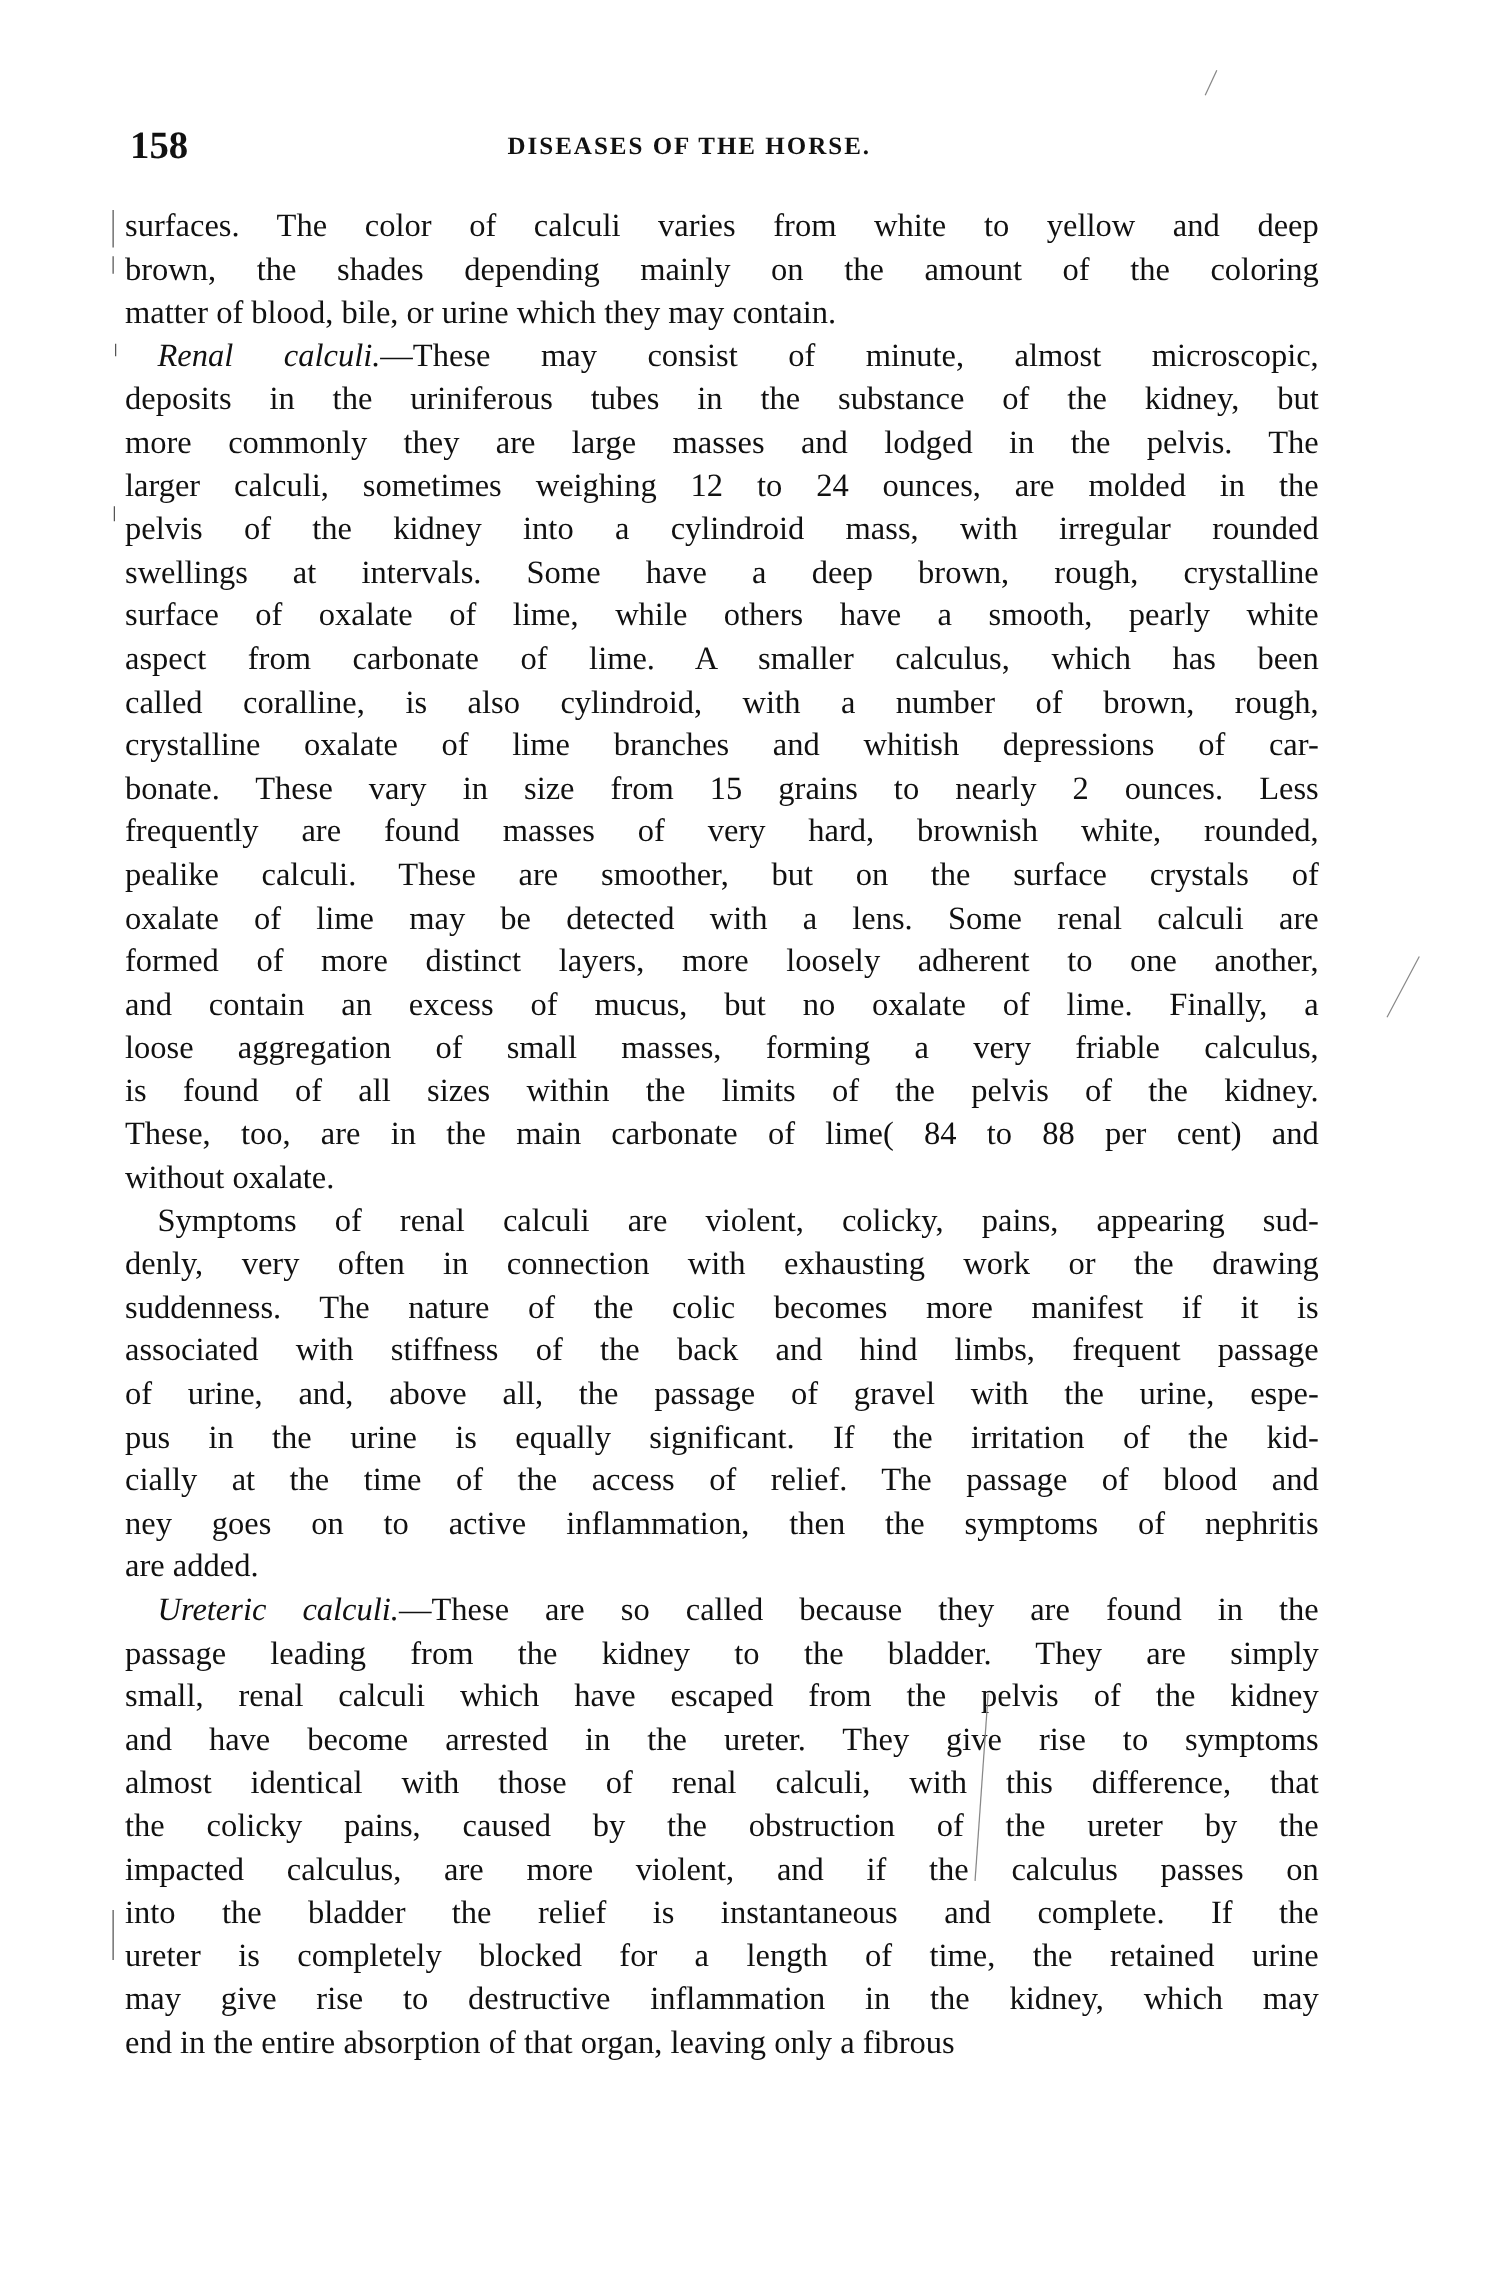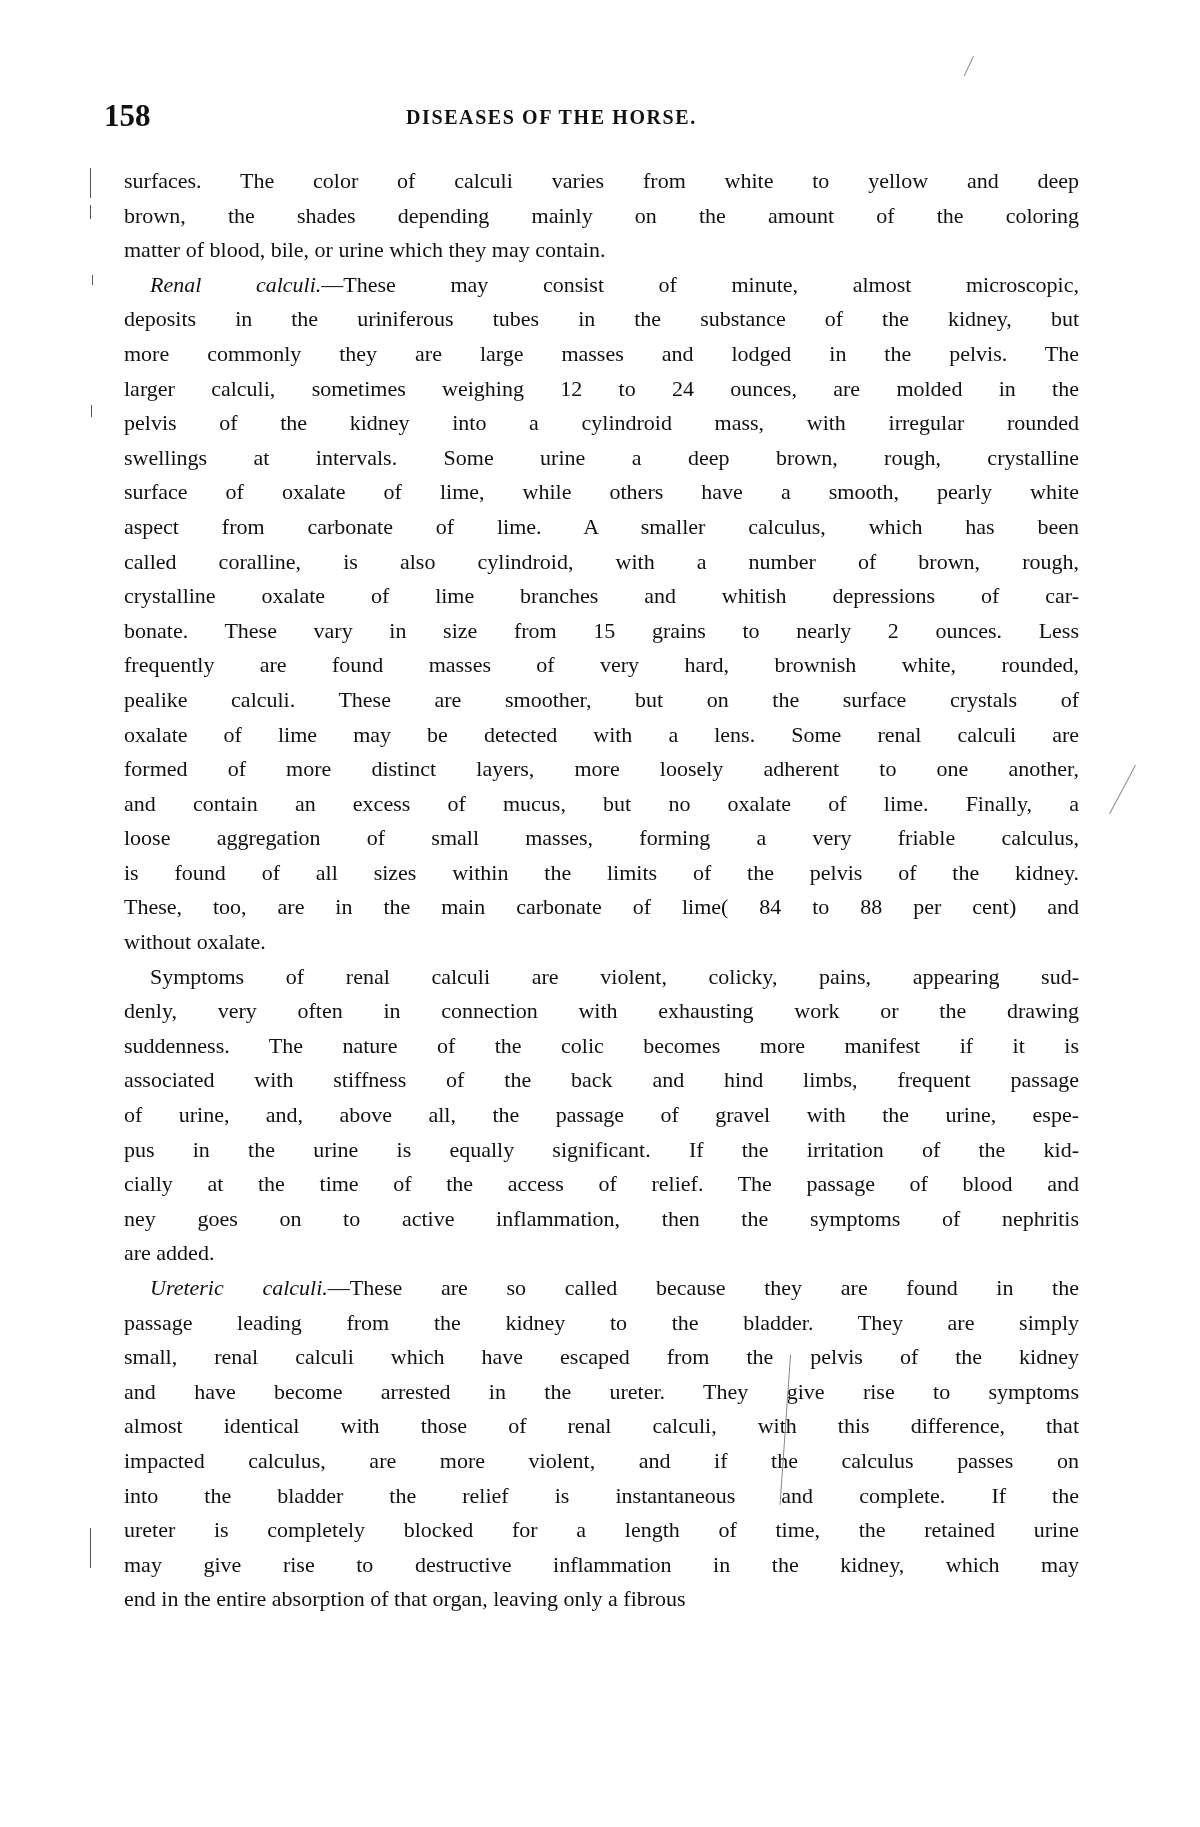--- a/index.html
+++ b/index.html
@@ -1,21 +1,21 @@
 <!DOCTYPE html>
 <html><head>
 <meta charset="utf-8">
 <style>
   html, body { margin: 0; padding: 0; background: #ffffff; }
   body { width: 1200px; height: 1827px; position: relative; overflow: hidden;
          font-family: "Liberation Serif", "DejaVu Serif", serif; color: #111; }
   .page-number { position: absolute; left: 104px; top: 98px; font-size: 31px; font-weight: bold; letter-spacing: 0px; }
   .running-head { position: absolute; left: 406px; top: 106px; width: 354px; font-size: 20px; font-weight: bold;
                   letter-spacing: 1.6px; white-space: nowrap; }
-  .body-text { position: absolute; left: 124px; top: 164px; width: 955px; font-size: 22px; line-height: 34.6px; }
+  .body-text { position: absolute; left: 100px; top: 164px; width: 955px; font-size: 26px; line-height: 34.6px; }
   .line { display: block; white-space: nowrap; text-align: justify; text-align-last: justify; height: 34.6px; }
   .line.last { text-align-last: left; }
   .line.indent { padding-left: 26px; }
   .runin { font-style: italic; }
   .scan-mark { position: absolute; background: #555; }
   .slash { position: absolute; width: 1px; background: #888; transform-origin: top left; }
 </style>
 </head>
 <body>
 
@@ -27,21 +27,21 @@
       <span class="line"><span>surfaces.  The color of calculi varies from white to yellow and deep</span></span>
       <span class="line"><span>brown, the shades depending mainly on the amount of the coloring</span></span>
       <span class="line last"><span>matter of blood, bile, or urine which they may contain.</span></span>
     </div>
     <div>
       <span class="line indent"><span class="runin">Renal calculi.</span><span>—These may consist of minute, almost microscopic,</span></span>
       <span class="line"><span>deposits in the uriniferous tubes in the substance of the kidney, but</span></span>
       <span class="line"><span>more commonly they are large masses and lodged in the pelvis.  The</span></span>
       <span class="line"><span>larger calculi, sometimes weighing 12 to 24 ounces, are molded in the</span></span>
       <span class="line"><span>pelvis of the kidney into a cylindroid mass, with irregular rounded</span></span>
-      <span class="line"><span>swellings at intervals.  Some urine a deep brown, rough, crystalline</span></span>
+      <span class="line"><span>swellings at intervals.  Some have a deep brown, rough, crystalline</span></span>
       <span class="line"><span>surface of oxalate of lime, while others have a smooth, pearly white</span></span>
       <span class="line"><span>aspect from carbonate of lime.  A smaller calculus, which has been</span></span>
       <span class="line"><span>called coralline, is also cylindroid, with a number of brown, rough,</span></span>
       <span class="line"><span>crystalline oxalate of lime branches and whitish depressions of car-</span></span>
       <span class="line"><span>bonate.  These vary in size from 15 grains to nearly 2 ounces.  Less</span></span>
       <span class="line"><span>frequently are found masses of very hard, brownish white, rounded,</span></span>
       <span class="line"><span>pealike calculi.  These are smoother, but on the surface crystals of</span></span>
       <span class="line"><span>oxalate of lime may be detected with a lens.  Some renal calculi are</span></span>
       <span class="line"><span>formed of more distinct layers, more loosely adherent to one another,</span></span>
       <span class="line"><span>and contain an excess of mucus, but no oxalate of lime.  Finally, a</span></span>
@@ -60,20 +60,21 @@
       <span class="line"><span>cially at the time of the access of relief.  The passage of blood and</span></span>
       <span class="line"><span>ney goes on to active inflammation, then the symptoms of nephritis</span></span>
       <span class="line last"><span>are added.</span></span>
     </div>
     <div>
       <span class="line indent"><span class="runin">Ureteric calculi.</span><span>—These are so called because they are found in the</span></span>
       <span class="line"><span>passage leading from the kidney to the bladder.  They are simply</span></span>
       <span class="line"><span>small, renal calculi which have escaped from the pelvis of the kidney</span></span>
       <span class="line"><span>and have become arrested in the ureter.  They give rise to symptoms</span></span>
       <span class="line"><span>almost identical with those of renal calculi, with this difference, that</span></span>
+      <span class="line"><span>the colicky pains, caused by the obstruction of the ureter by the</span></span>
       <span class="line"><span>impacted calculus, are more violent, and if the calculus passes on</span></span>
       <span class="line"><span>into the bladder the relief is instantaneous and complete.  If the</span></span>
       <span class="line"><span>ureter is completely blocked for a length of time, the retained urine</span></span>
       <span class="line"><span>may give rise to destructive inflammation in the kidney, which may</span></span>
       <span class="line last"><span>end in the entire absorption of that organ, leaving only a fibrous</span></span>
     </div>
   </div>
 
 <div class="scan-mark" style="left:90px;top:168px;width:1px;height:30px;"></div>
 <div class="scan-mark" style="left:90px;top:205px;width:1px;height:14px;"></div>

